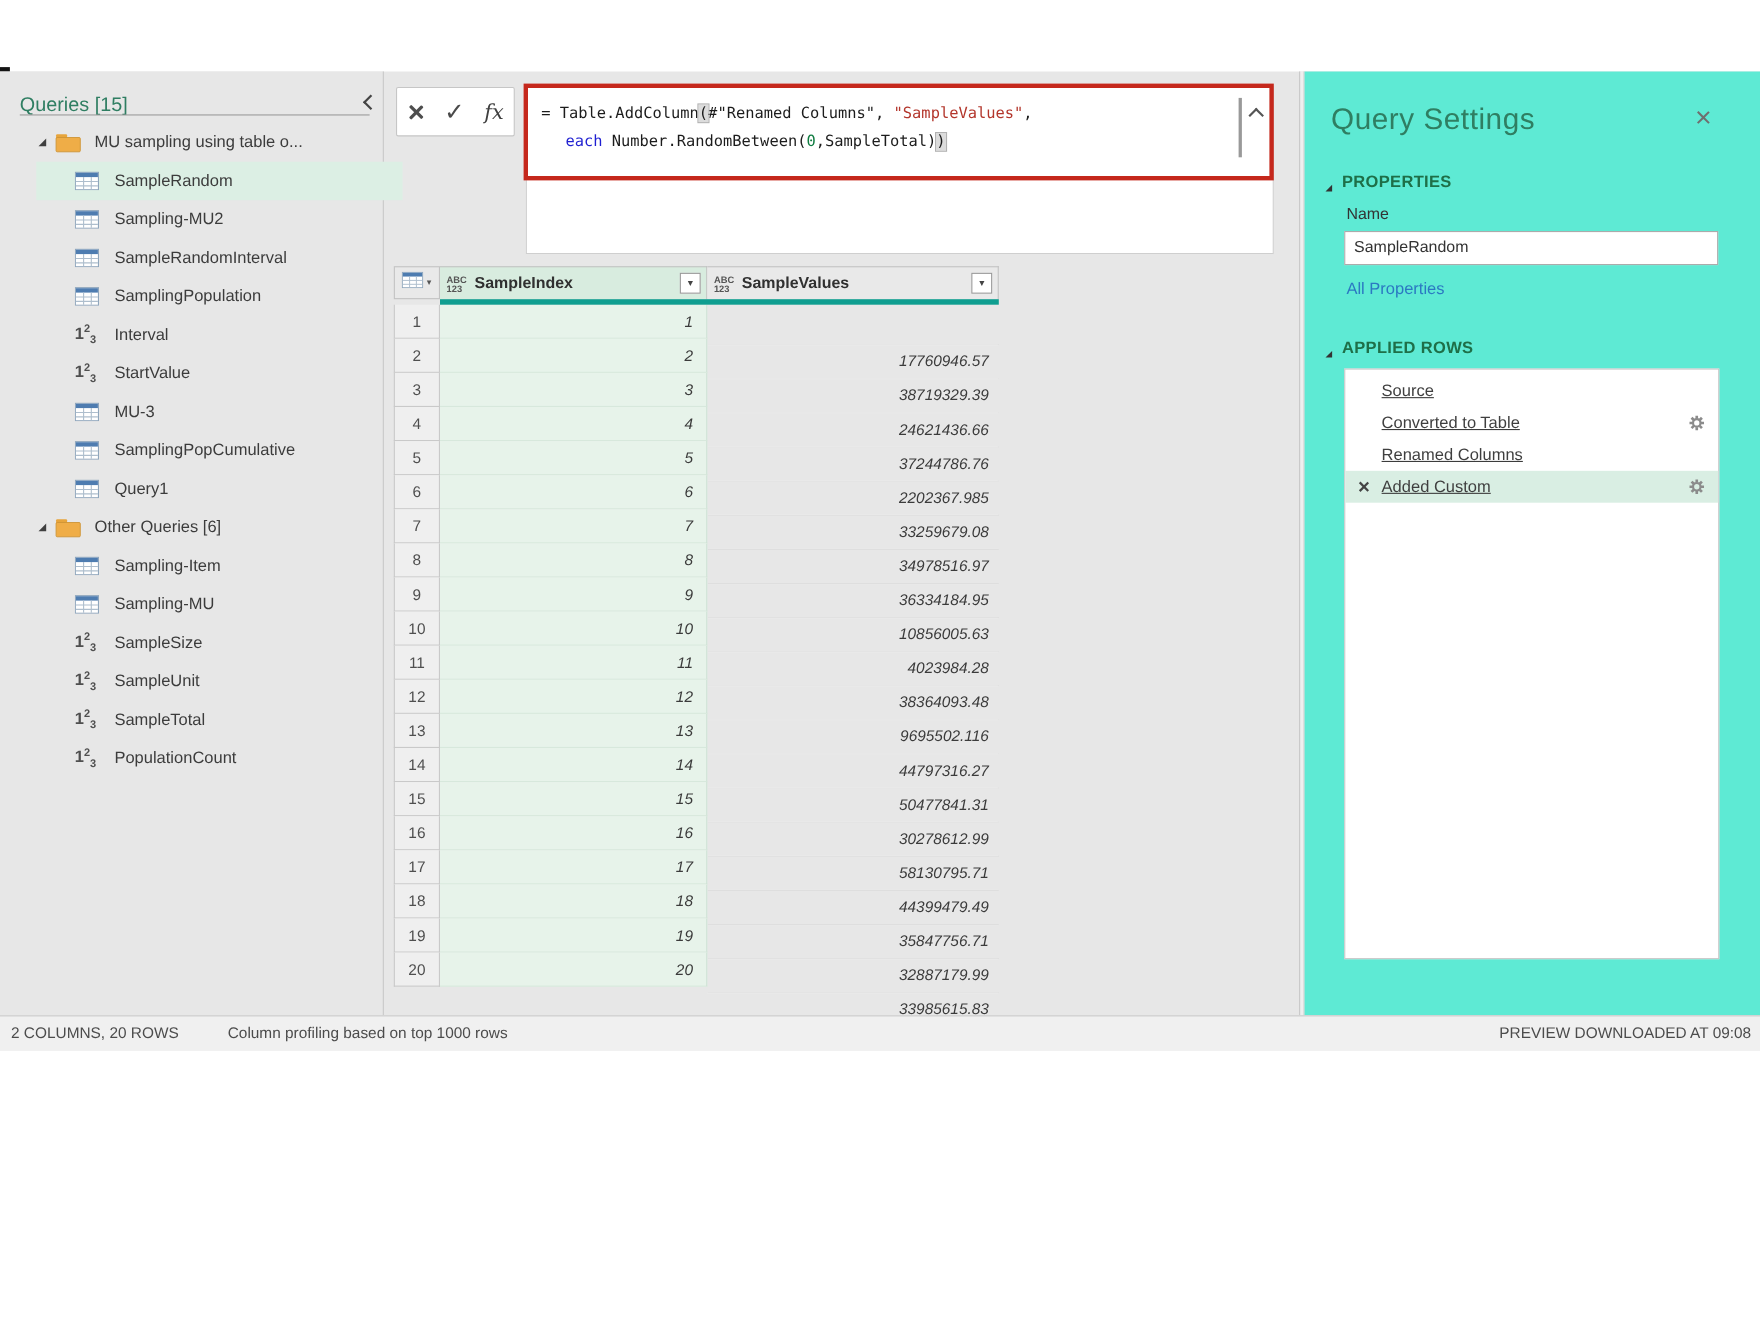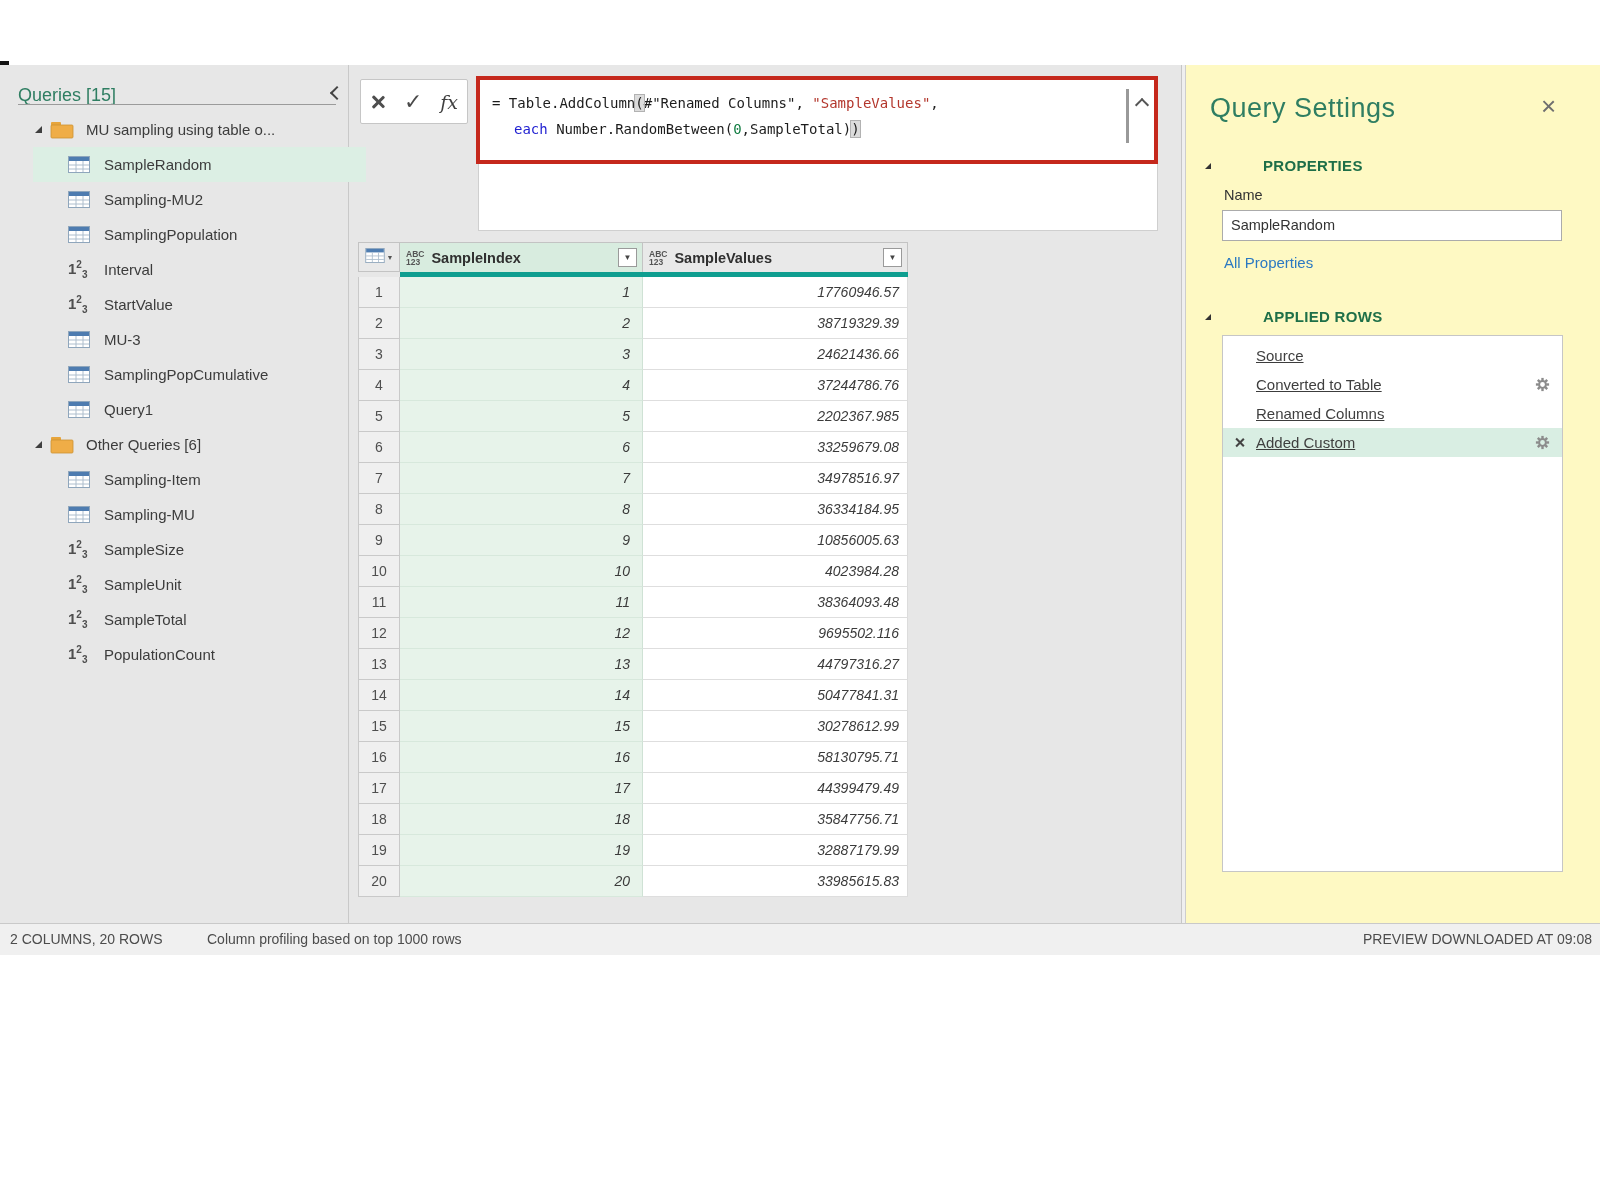--- a/index.html
+++ b/index.html
@@ -67,30 +67,30 @@
   .h-label{font-size:14.5px;font-weight:bold;color:#303030;}
   .filter-btn{position:absolute;right:5px;top:5px;width:19px;height:19px;background:#fff;border:1px solid #9a9a9a;box-sizing:border-box;
       display:flex;align-items:center;justify-content:center;font-size:8px;color:#444;cursor:pointer;}
   .quality{position:relative;height:5px;}
   .quality .qbar{position:absolute;left:42px;right:0;top:0;bottom:0;background:#0f9e90;}
   .t-row{display:flex;height:31px;}
   .t-rownum{width:42px;background:#efefef;border-left:1px solid #c9c9c9;border-right:1px solid #c9c9c9;border-bottom:1px solid #c9c9c9;
       box-sizing:border-box;display:flex;align-items:center;justify-content:center;font-size:14px;color:#4f4f4f;cursor:pointer;}
   .t-cell{box-sizing:border-box;font-size:14px;font-style:italic;color:#3b3b3b;text-align:right;line-height:30px;cursor:default;}
   .t-c1{width:243px;background:#e7f3ea;border-right:1px solid #cfe2d5;border-bottom:1px solid #d7e8dc;padding-right:12px;}
-  .t-c2{width:265px;background:#ffffff;border-right:1px solid #dcdcdc;border-bottom:1px solid #dedede;padding-right:8px;}
+  .t-c2{width:265px;background:#ffffff;border-right:1px solid #dcdcdc;border-bottom:1px solid #dedede;padding-right:8px;margin-top:36px;}
 
   
   .divider-strip{position:absolute;left:1181px;top:0;width:5px;height:858px;background:#efefef;border-left:1px solid #c6c6c6;border-right:1px solid #cdcdcd;box-sizing:border-box;}
 
   
-  .rightpanel{position:absolute;left:1186px;top:0;width:414px;height:858px;background:#fef9c3;}
+  .rightpanel{position:absolute;left:1186px;top:0;width:414px;height:858px;background:#5eead4;}
   .qs-title{position:absolute;left:24px;top:28px;font-size:27px;color:#2f7e62;letter-spacing:0.5px;}
   .qs-close{position:absolute;left:355px;top:28px;font-size:26px;color:#6f6f6f;cursor:pointer;line-height:1;}
-  .section-h{position:absolute;display:flex;align-items:center;cursor:pointer;gap:43px;}
+  .section-h{position:absolute;display:flex;align-items:flex-end;cursor:pointer;}
   .sec-tri{width:0;height:0;border-left:6px solid transparent;border-bottom:6px solid #333;margin-right:9px;}
   .sec-label{font-size:15px;font-weight:bold;color:#1e6f48;letter-spacing:0.3px;}
   .sec-prop{left:19px;top:92px;}
   .sec-steps{left:19px;top:243px;}
   .name-label{position:absolute;left:38px;top:122px;font-size:14.5px;color:#333;}
   .name-input{position:absolute;left:36px;top:145px;width:340px;height:31px;background:#fff;border:1px solid #ababab;box-sizing:border-box;
       font-size:14.5px;color:#333;line-height:29px;padding-left:8px;cursor:text;}
   .all-props{position:absolute;left:38px;top:189px;font-size:15px;color:#2b79c2;cursor:pointer;}
   .steps-box{position:absolute;left:36px;top:270px;width:341px;height:537px;background:#fff;border:1px solid #c6c6c6;box-sizing:border-box;padding-top:5px;text-decoration:underline;}
   .step-row{position:relative;height:29px;display:flex;align-items:center;font-size:15px;color:#3f3f3f;cursor:pointer;}
@@ -162,20 +162,33 @@
             <span class="icon-wrap">
               <svg width="22" height="17" viewBox="0 0 22 17">
                 <rect x="0.5" y="0.5" width="21" height="16" fill="#ffffff" stroke="#8fa6bc"></rect>
                 <rect x="1" y="1" width="20" height="4" fill="#4e7cb0"></rect>
                 <line x1="1" y1="9" x2="21" y2="9" stroke="#aebecd"></line>
                 <line x1="1" y1="13" x2="21" y2="13" stroke="#aebecd"></line>
                 <line x1="8" y1="5" x2="8" y2="16" stroke="#aebecd"></line>
                 <line x1="15" y1="5" x2="15" y2="16" stroke="#aebecd"></line>
               </svg>
             </span>
+            <span class="q-label">SampleRandomInterval</span>
+          </div>
+          <div class="q-row child">
+            <span class="icon-wrap">
+              <svg width="22" height="17" viewBox="0 0 22 17">
+                <rect x="0.5" y="0.5" width="21" height="16" fill="#ffffff" stroke="#8fa6bc"></rect>
+                <rect x="1" y="1" width="20" height="4" fill="#4e7cb0"></rect>
+                <line x1="1" y1="9" x2="21" y2="9" stroke="#aebecd"></line>
+                <line x1="1" y1="13" x2="21" y2="13" stroke="#aebecd"></line>
+                <line x1="8" y1="5" x2="8" y2="16" stroke="#aebecd"></line>
+                <line x1="15" y1="5" x2="15" y2="16" stroke="#aebecd"></line>
+              </svg>
+            </span>
             <span class="q-label">SamplingPopulation</span>
           </div>
           <div class="q-row child">
             <span class="num-icon"><span class="n-1">1</span><span class="n-2">2</span><span class="n-3">3</span></span>
             <span class="q-label">Interval</span>
           </div>
           <div class="q-row child">
             <span class="num-icon"><span class="n-1">1</span><span class="n-2">2</span><span class="n-3">3</span></span>
             <span class="q-label">StartValue</span>
           </div>

